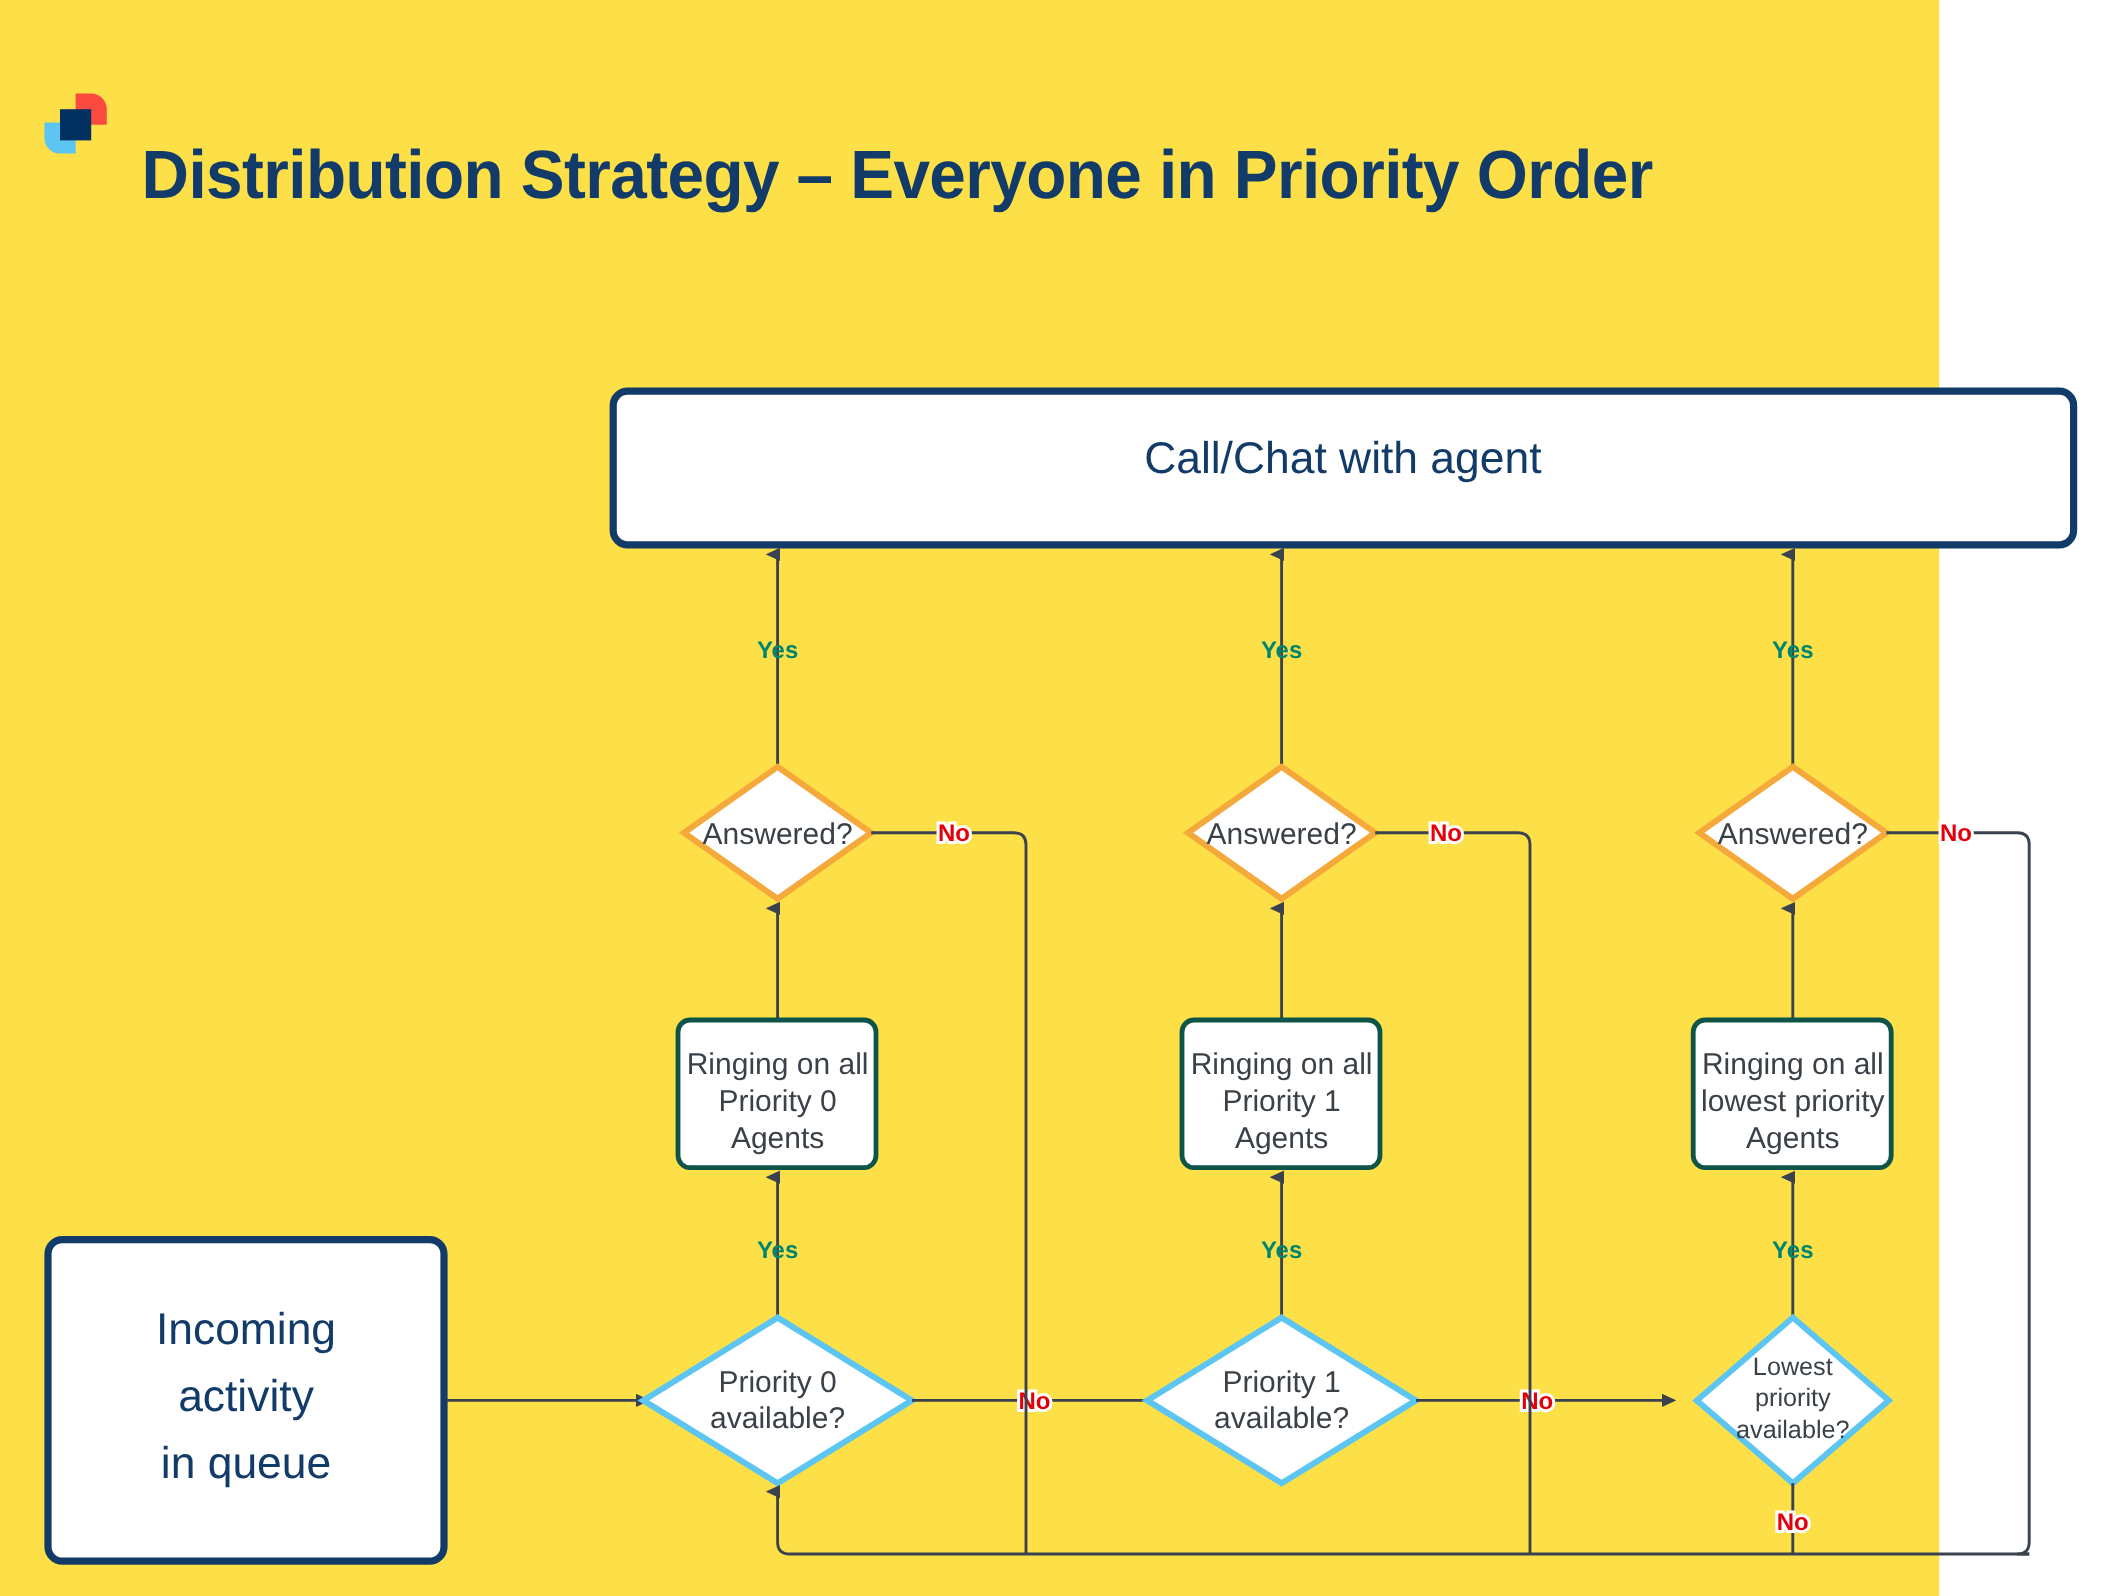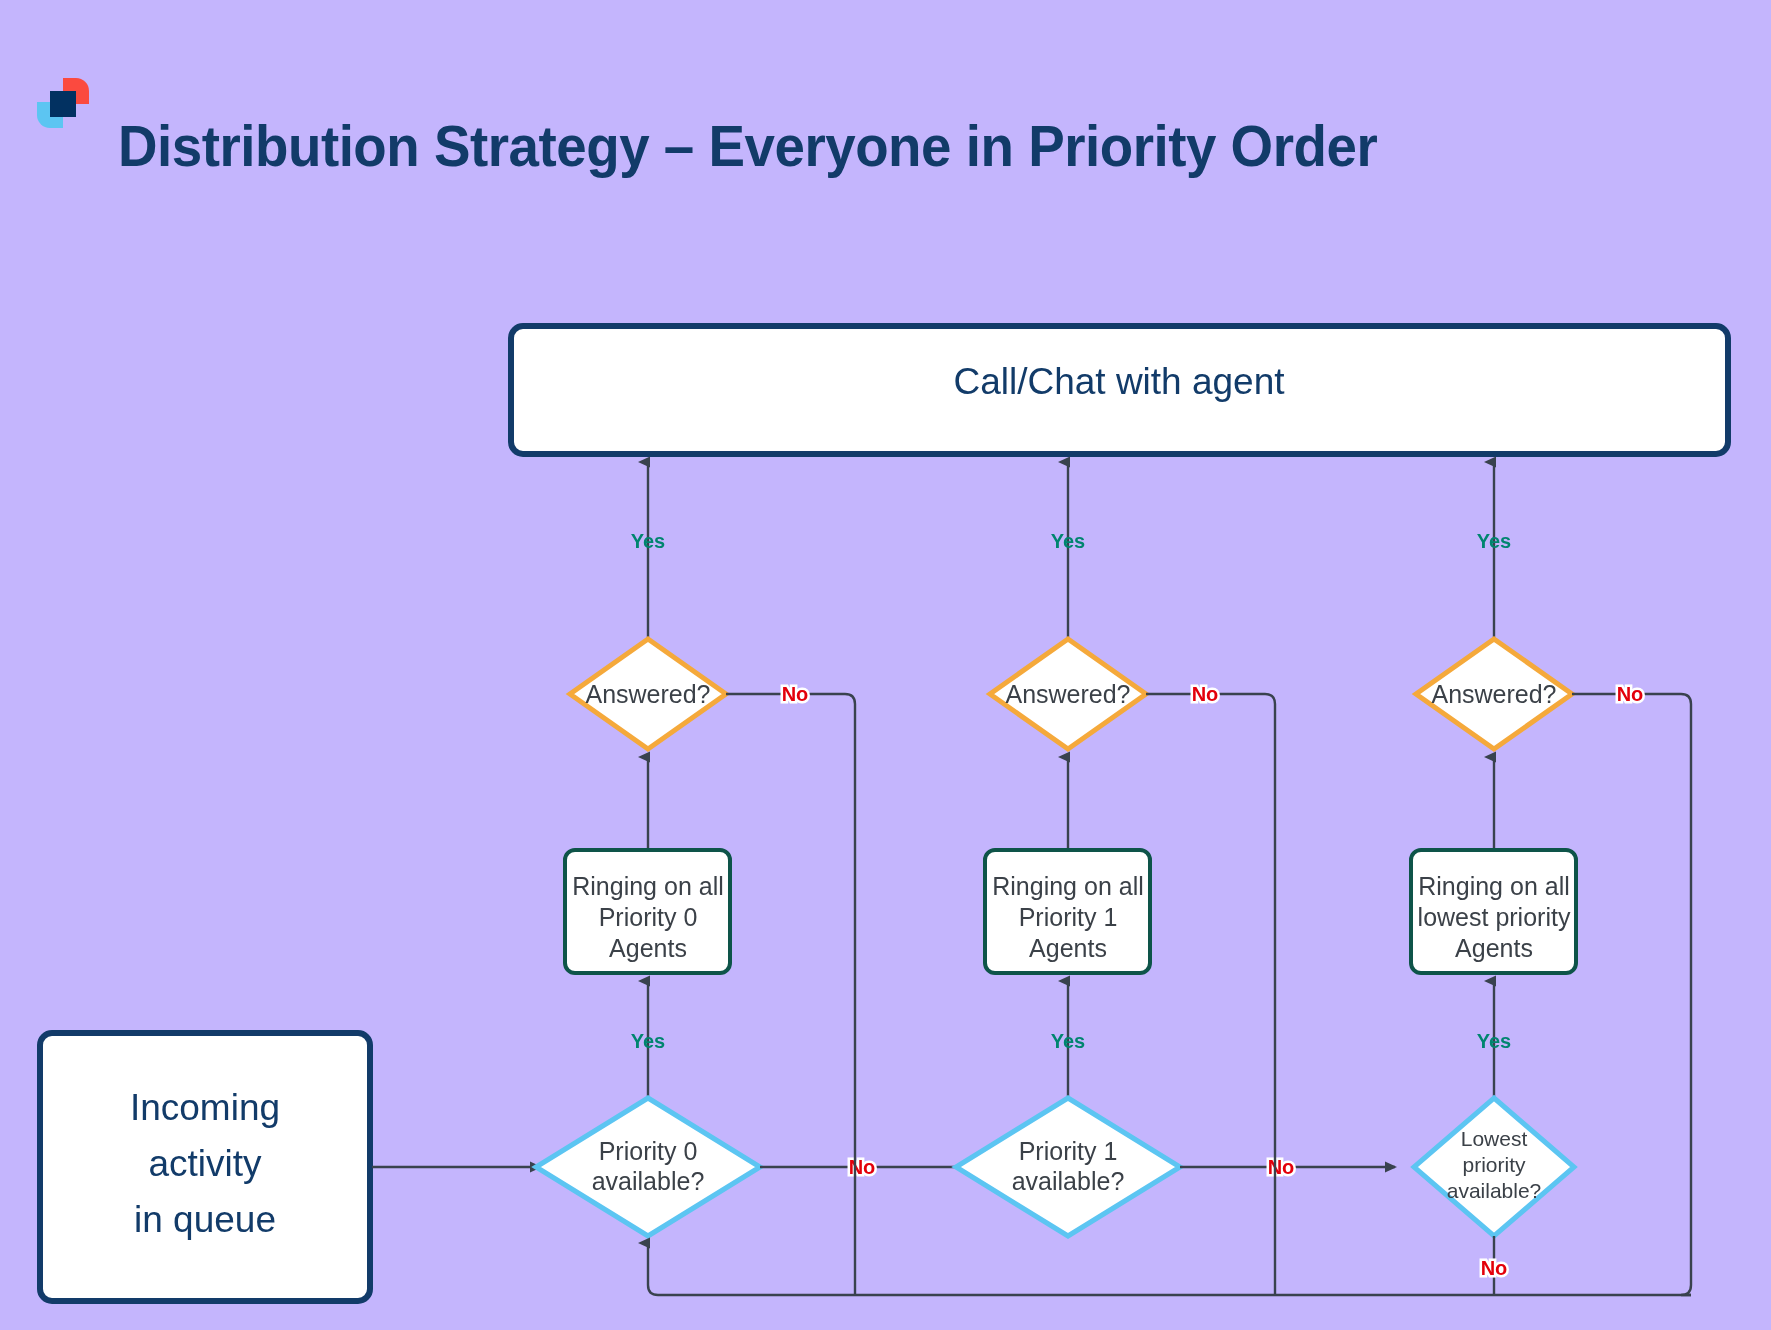--- a/index.html
+++ b/index.html
@@ -9,23 +9,23 @@
   }
   body {
     width: 1771px;
     height: 1330px;
     font-family: "Liberation Sans", sans-serif;
     overflow: hidden;
     position: relative;
   }
   #stage {
     position: relative;
-    width: 1771px;
+    width: 1616px;
     height: 1330px;
-    background: #c4b5fd;
+    background: #fde047;
   }
   
   #brand-logo {
     position: absolute;
     left: 32px;
     top: 72px;
     width: 62px;
     height: 62px;
   }
   

